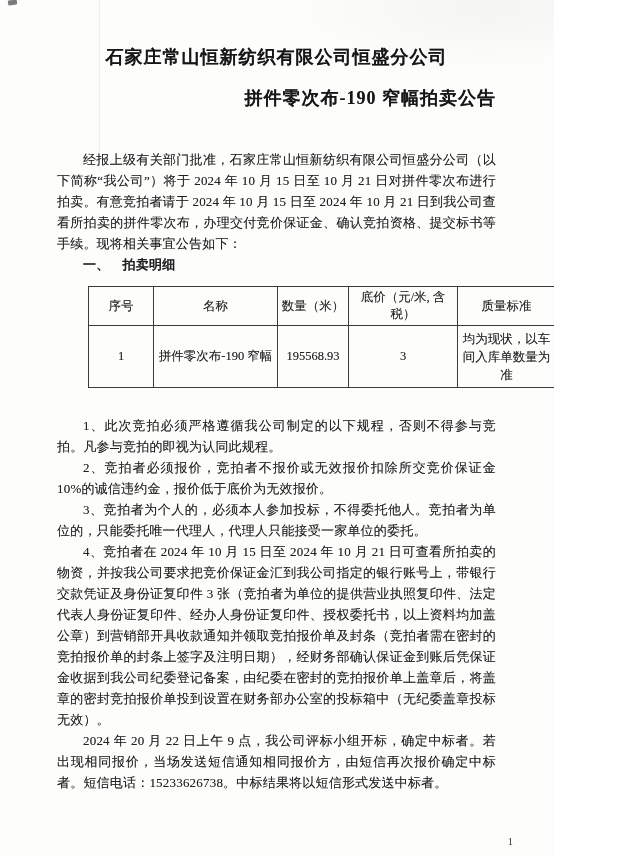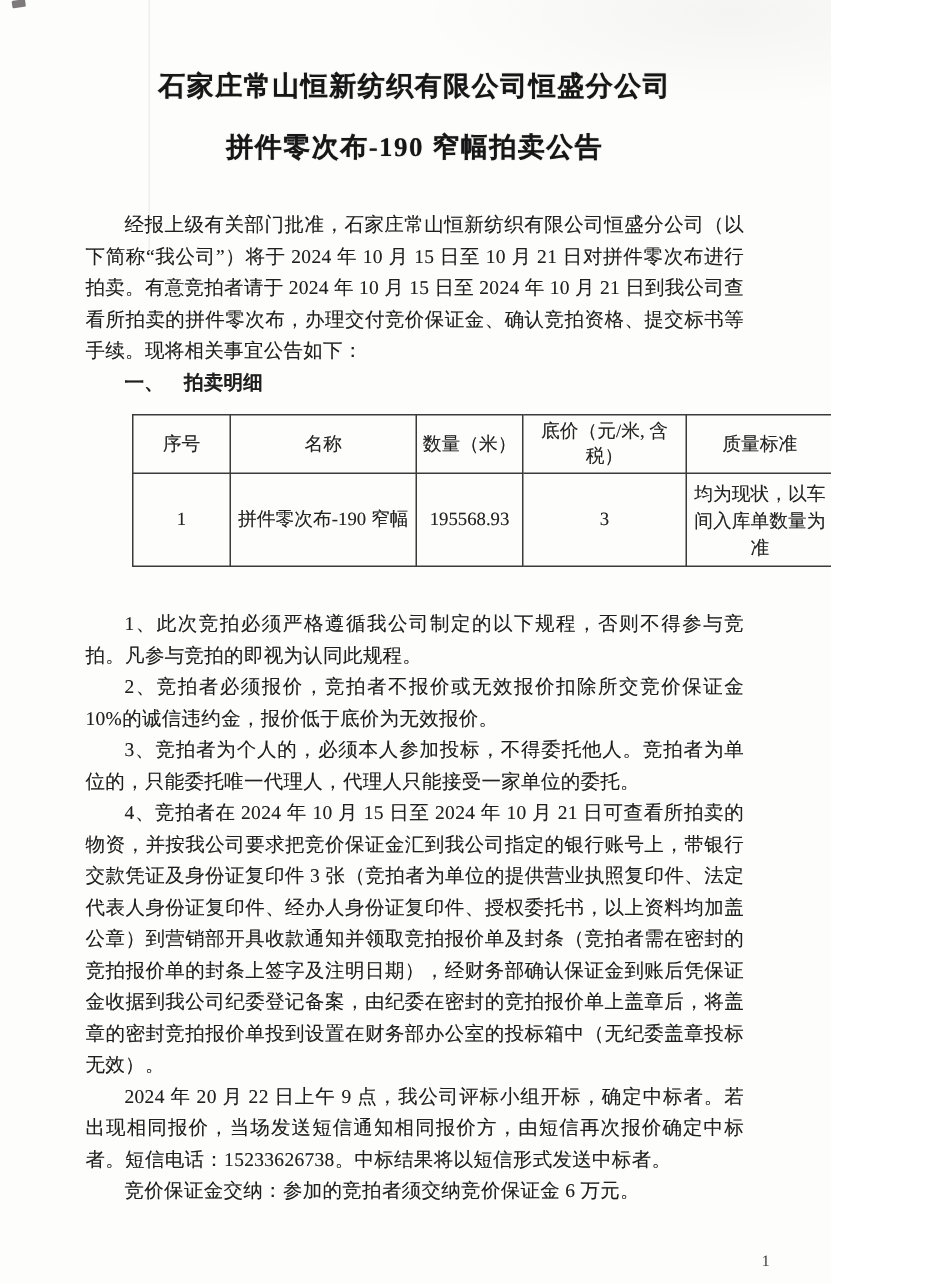--- a/index.html
+++ b/index.html
@@ -40,31 +40,32 @@
     text-align: center;
     font-size: 18px;
     line-height: 26px;
     font-weight: 700;
     letter-spacing: 1px;
     color: #161616;
     text-shadow: 0 0 0.6px rgba(30,30,30,0.55);
   }
   .title.second {
     margin-top: 15px;
+    text-align: right;
   }
   .body-text {
     margin: 0;
     font-size: 13px;
     line-height: 21px;
     text-align: justify;
     text-indent: 2em;
     letter-spacing: 0.2px;
     text-shadow: 0 0 0.4px rgba(30,30,30,0.4);
   }
-  .intro { margin-top: 28px; }
+  .intro { margin-top: 38px; }
   .section-heading {
     font-weight: 700;
   }
   table.auction {
     border-collapse: collapse;
     table-layout: fixed;
     width: 467px;
     margin: 11px 0 0 31px;
     font-size: 12.5px;
     color: #242424;
@@ -140,18 +141,17 @@
       </tr>
     </tbody>
   </table>
 
   <div class="rules-block">
     <p class="body-text">1、此次竞拍必须严格遵循我公司制定的以下规程，否则不得参与竞拍。凡参与竞拍的即视为认同此规程。</p>
     <p class="body-text">2、竞拍者必须报价，竞拍者不报价或无效报价扣除所交竞价保证金 10%的诚信违约金，报价低于底价为无效报价。</p>
     <p class="body-text">3、竞拍者为个人的，必须本人参加投标，不得委托他人。竞拍者为单位的，只能委托唯一代理人，代理人只能接受一家单位的委托。</p>
     <p class="body-text">4、竞拍者在 2024 年 10 月 15 日至 2024 年 10 月 21 日可查看所拍卖的物资，并按我公司要求把竞价保证金汇到我公司指定的银行账号上，带银行交款凭证及身份证复印件 3 张（竞拍者为单位的提供营业执照复印件、法定代表人身份证复印件、经办人身份证复印件、授权委托书，以上资料均加盖公章）到营销部开具收款通知并领取竞拍报价单及封条（竞拍者需在密封的竞拍报价单的封条上签字及注明日期），经财务部确认保证金到账后凭保证金收据到我公司纪委登记备案，由纪委在密封的竞拍报价单上盖章后，将盖章的密封竞拍报价单投到设置在财务部办公室的投标箱中（无纪委盖章投标无效）。</p>
     <p class="body-text">2024 年 20 月 22 日上午 9 点，我公司评标小组开标，确定中标者。若出现相同报价，当场发送短信通知相同报价方，由短信再次报价确定中标者。短信电话：15233626738。中标结果将以短信形式发送中标者。</p>
-    <p class="body-text">竞价保证金交纳：参加的竞拍者须交纳竞价保证金 6 万元。</p>
   </div>
 
   <div class="page-number">1</div>
 
 </div>
 
 </body></html>

